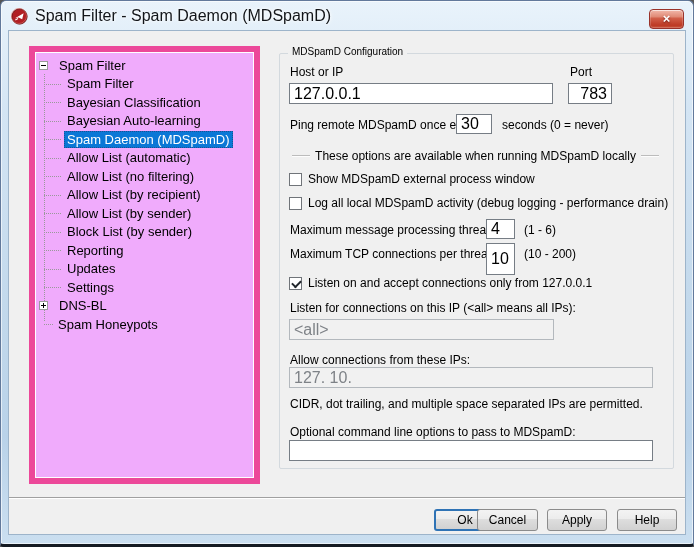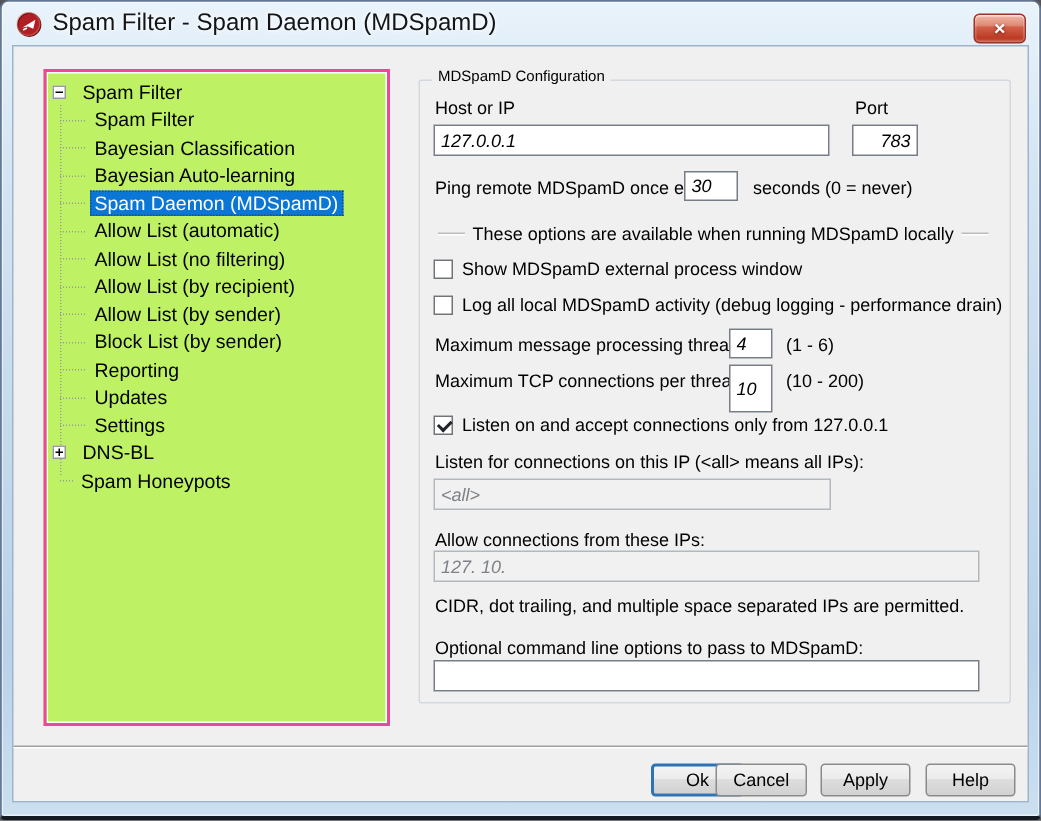--- a/index.html
+++ b/index.html
@@ -28,21 +28,21 @@
 
   
   #client {
     position:absolute; left:7px; right:7px; top:29px; bottom:9px;
     background:#f0f0f0; border:1px solid #9db4ca;
   }
 
   
   #tree {
     position:absolute; left:20px; top:15px; width:231px; height:438px;
-    background:#bef264; border:2px solid #ec4899; box-shadow:inset 0 0 0 1px #fff;
+    background:#f0abfc; border:6px solid #ec4899; box-shadow:inset 0 0 0 1px #fff;
     padding:4px 0 0 3px; font-size:13px; color:#000; overflow:hidden;
   }
   #tree-lines { position:absolute; left:9px; top:22px; width:1px; height:248px;
     background-image:repeating-linear-gradient(to bottom,#9a9a9a 0 1px,transparent 1px 2px); }
   .trow { position:relative; height:18.5px; display:flex; align-items:center; white-space:nowrap; }
   .trow .lbl { padding:1px 3px; }
   .trow.selected .lbl { background:#0a77d6; color:#fff; outline:1px dotted #194f92; outline-offset:-1px; }
   .exp { position:relative; width:9px; height:9px; border:1px solid #9a9a9a; background:#fff; margin-left:1px; margin-right:8px; flex:0 0 auto; z-index:2; }
   .exp::before { content:''; position:absolute; left:1px; right:1px; top:3px; height:1px; background:#000; }
   .exp.plus::after { content:''; position:absolute; top:1px; bottom:1px; left:3px; width:1px; background:#000; }
@@ -53,21 +53,21 @@
   .leafroot::before { content:''; position:absolute; left:6px; top:9px; width:9px; height:1px;
     background-image:repeating-linear-gradient(to right,#9a9a9a 0 1px,transparent 1px 2px); }
 
   
   #groupbox { position:absolute; left:270px; top:22px; width:395px; height:416px;
     border:1px solid #d3d9de; border-radius:2px; }
   #group-title { position:absolute; left:8px; top:-8px; background:#f0f0f0; padding:0 4px; font-size:10px; color:#000; }
   .abs { position:absolute; font-size:12px; color:#000; white-space:nowrap; }
 
   .txt { position:absolute; border:1px solid #767d85; background:#fff; font-family:"Liberation Sans",sans-serif;
-    font-size:12px; color:#000; padding:0 4px; outline:none;font-style:italic; }
+    font-size:16px; color:#000; padding:0 4px; outline:none; }
   .txt:disabled, .txt[readonly].dis { background:#f1f1f1; border-color:#b3b8bd; color:#7e8287; }
   .num { text-align:left; }
   .right { text-align:right; }
 
   .cbrow { position:absolute; display:flex; align-items:center; gap:6px; height:14px; }
   .cb { width:13px; height:13px; border:1px solid #707479; background:#fff; position:relative; flex:0 0 auto; }
   .cb.checked::after { content:''; position:absolute; left:2px; top:2px; width:7px; height:4px;
     border-left:2px solid #21262c; border-bottom:2px solid #21262c; transform:rotate(-45deg); }
   .cbrow .cbl { font-size:12px; color:#000; white-space:nowrap; }
 

